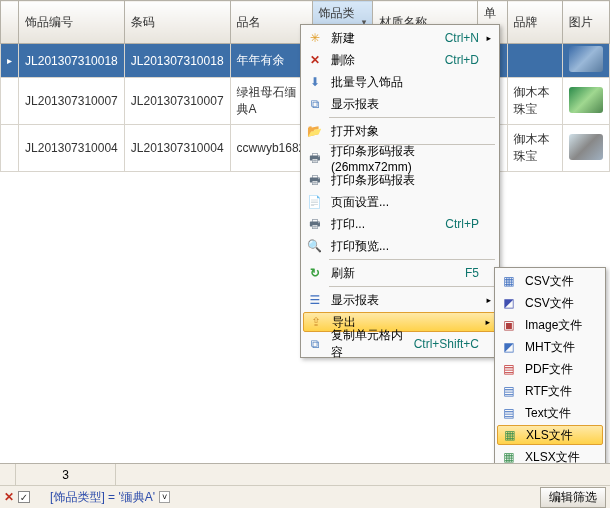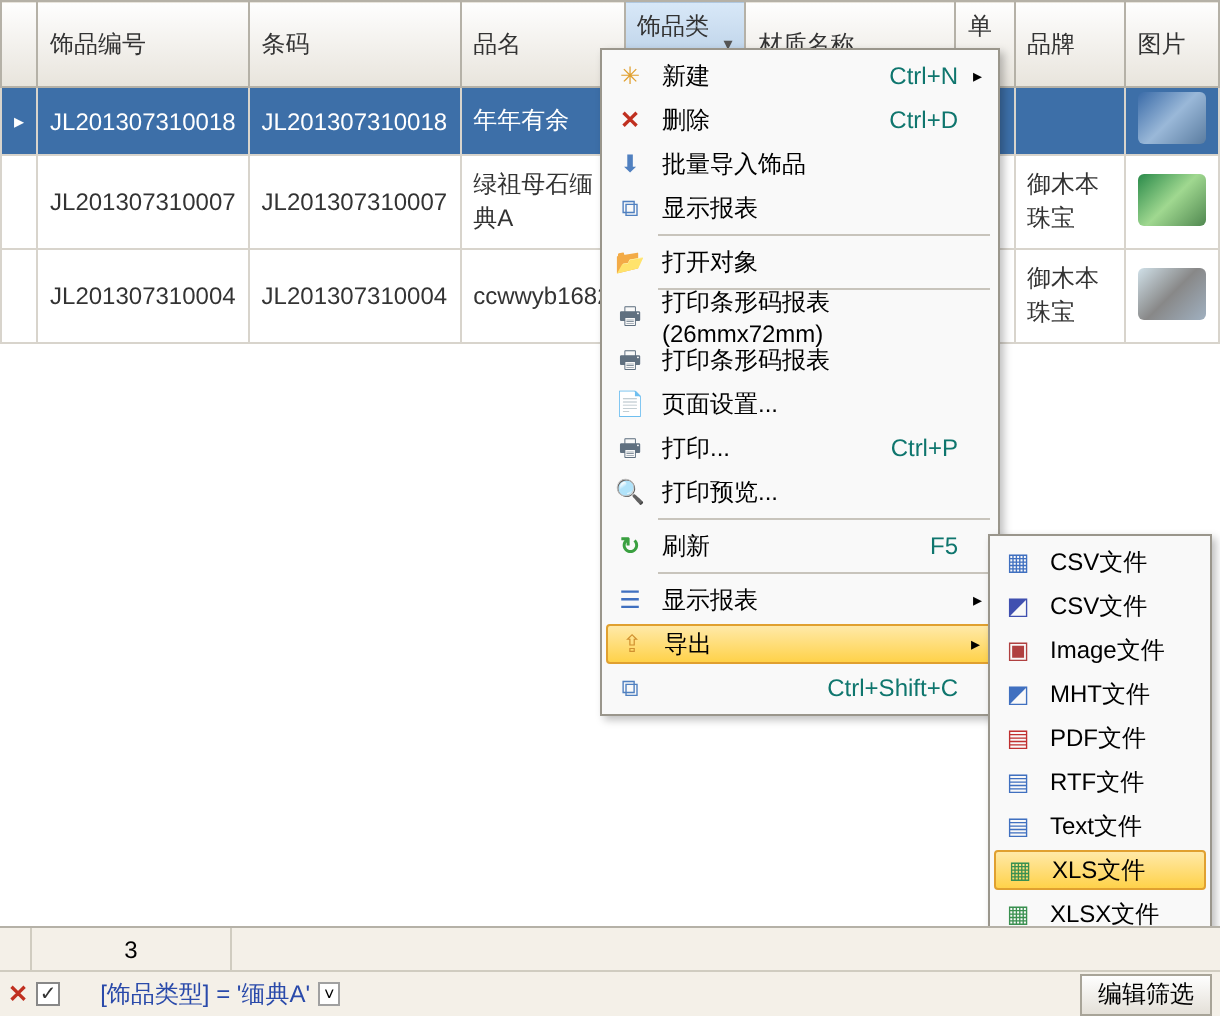--- a/index.html
+++ b/index.html
@@ -288,20 +288,21 @@
       <span>显示报表</span>
       <span class="arrow">▸</span>
     </div>
   <div class="menu-item hi">
       <span class="icon ic-export">⇪</span>
       <span>导出</span>
       <span class="arrow">▸</span>
     </div>
   <div class="menu-item">
       <span class="icon ic-cell">⧉</span>
+      <span>复制单元格内容</span>
       <span class="sc">Ctrl+Shift+C</span>
     </div>
 </div>
 
 <div class="submenu">
   <div class="gutter"></div>
   <div class="menu-item">
       <span class="icon ic-file">▦</span>
       <span>CSV文件</span>
     </div>

